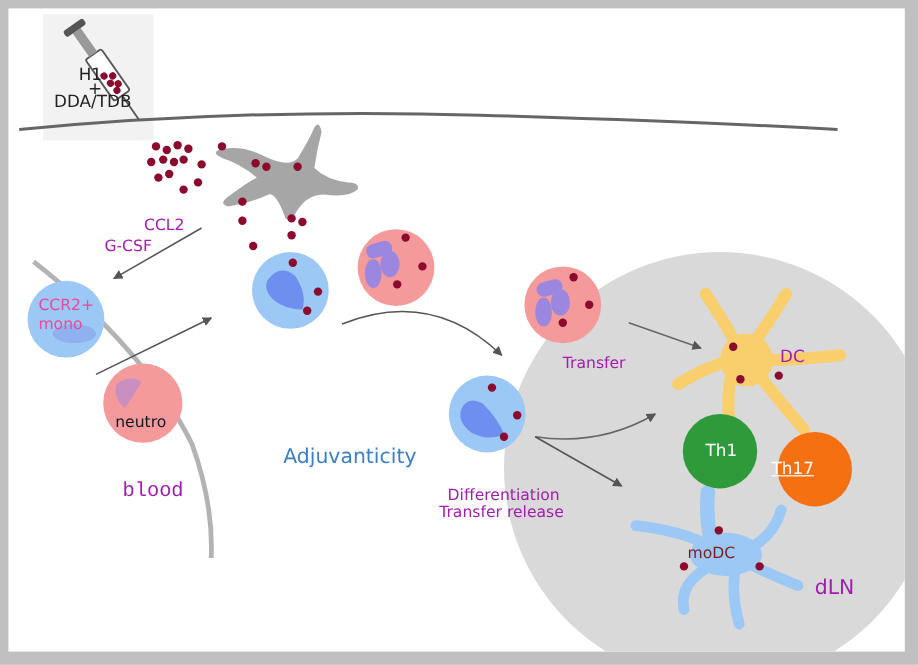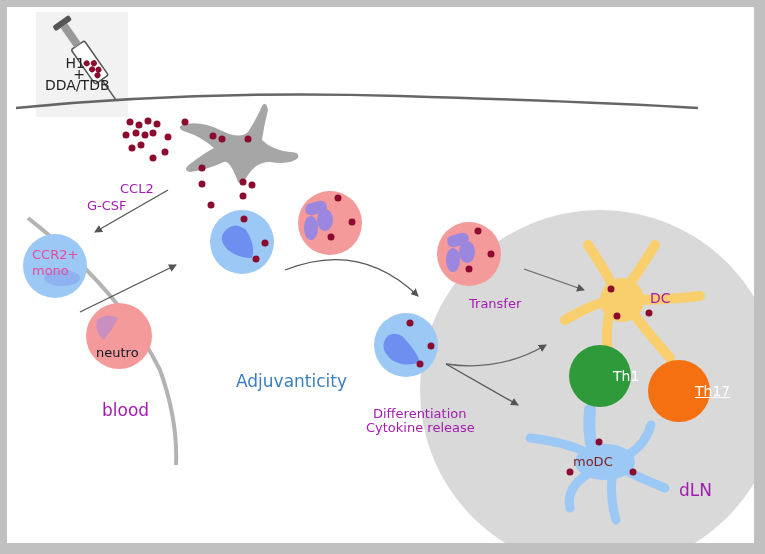--- a/index.html
+++ b/index.html
@@ -174,22 +174,22 @@
   <div class="lbl small" style="left:25px; top:240px; line-height:16px; color:#ec4899;">
     <div>CCR2+</div>
     <div>mono</div>
   </div>
   <div class="lbl small" style="left:89px; top:321px; color:#0f172a;margin-top:17px;">neutro</div>
 
   <div class="lbl title-blue" style="left:229px; top:364px;">Adjuvanticity</div>
 
   <div class="lbl small" style="left:462px; top:289px;">Transfer</div>
   <div class="lbl small" style="left:366px; top:399px;">Differentiation</div>
-  <div class="lbl small" style="left:359px; top:413px;">Cytokine release</div>
+  <div class="lbl small" style="left:359px; top:413px;">Transfer release</div>
 
-  <div class="lbl big" style="left:95px; top:393px;">blood</div>
+  <div class="lbl big" style="left:95px; top:393px;font-family:Liberation Mono, monospace;">blood</div>
   <div class="lbl big" style="left:672px; top:473px;">dLN</div>
 
   <div class="lbl med" style="left:603px; top:283px;">DC</div>
-  <div class="lbl white" style="left:606px; top:361px;">Th1</div>
-  <div class="lbl white" style="left:688px; top:376px;text-decoration:underline;">Th17</div>
+  <div class="lbl white" style="left:581px; top:361px;">Th1</div>
+  <div class="lbl white" style="left:636px; top:376px;text-decoration:underline;">Th17</div>
   <div class="lbl small" style="left:566px; top:447px; color:#7f1d1d;">moDC</div>
 </div>
 
 </body></html>

